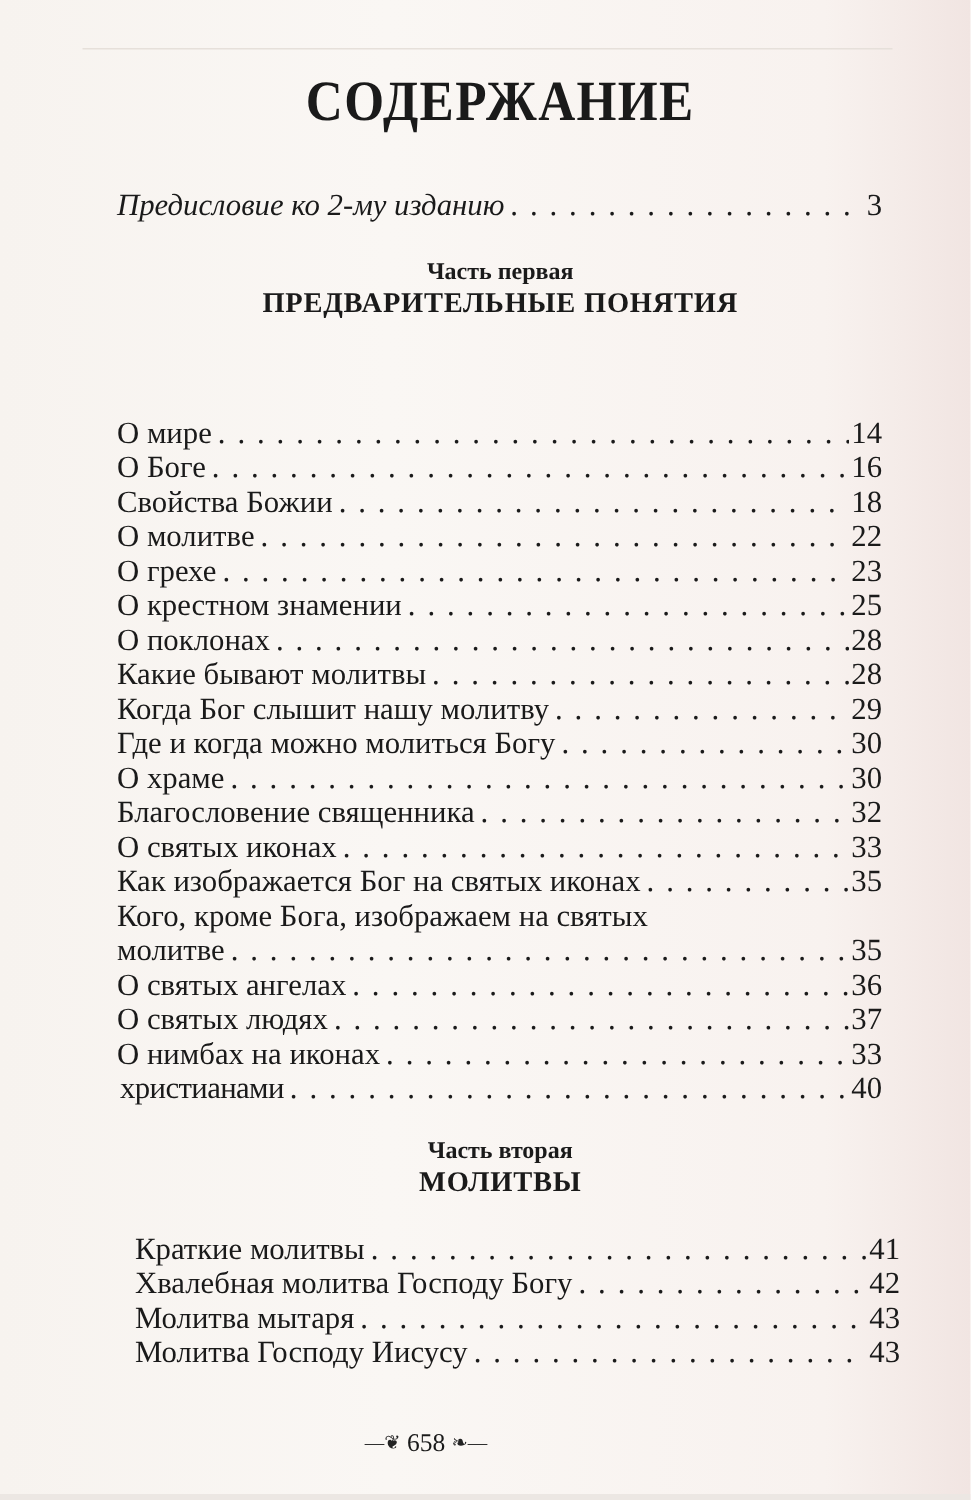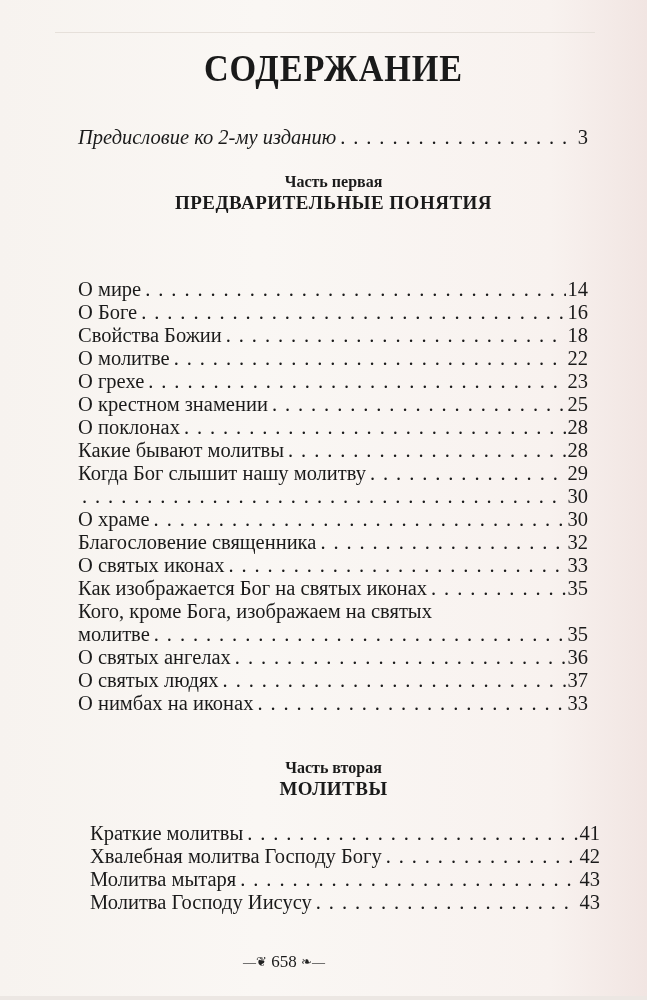--- a/index.html
+++ b/index.html
@@ -110,20 +110,21 @@
     <span class="label">Какие бывают молитвы</span>
     <span class="dots"></span>
     <span class="page">28</span>
   </div>
   <div class="row">
     <span class="label">Когда Бог слышит нашу молитву</span>
     <span class="dots"></span>
     <span class="page">29</span>
   </div>
   <div class="row">
+    <span class="label">Где и когда можно молиться Богу</span>
     <span class="dots"></span>
     <span class="page">30</span>
   </div>
   <div class="row">
     <span class="label">О храме</span>
     <span class="dots"></span>
     <span class="page">30</span>
   </div>
   <div class="row">
     <span class="label">Благословение священника</span>
@@ -155,20 +156,25 @@
   </div>
   <div class="row">
     <span class="label">О святых людях</span>
     <span class="dots"></span>
     <span class="page">37</span>
   </div>
   <div class="row">
     <span class="label">О нимбах на иконах</span>
     <span class="dots"></span>
     <span class="page">33</span>
+  </div>
+  <div class="row indent">
+    <span class="label" style="letter-spacing:-0.4px;">христианами</span>
+    <span class="dots"></span>
+    <span class="page">40</span>
   </div>
 </div>
 
 <div class="part-heading" style="top:758px;">
   <div class="part-sub">Часть вторая</div>
   <div class="part-title">МОЛИТВЫ</div>
 </div>
 
 <div class="toc" style="top:822px;margin-left:12px;">
   <div class="row">

